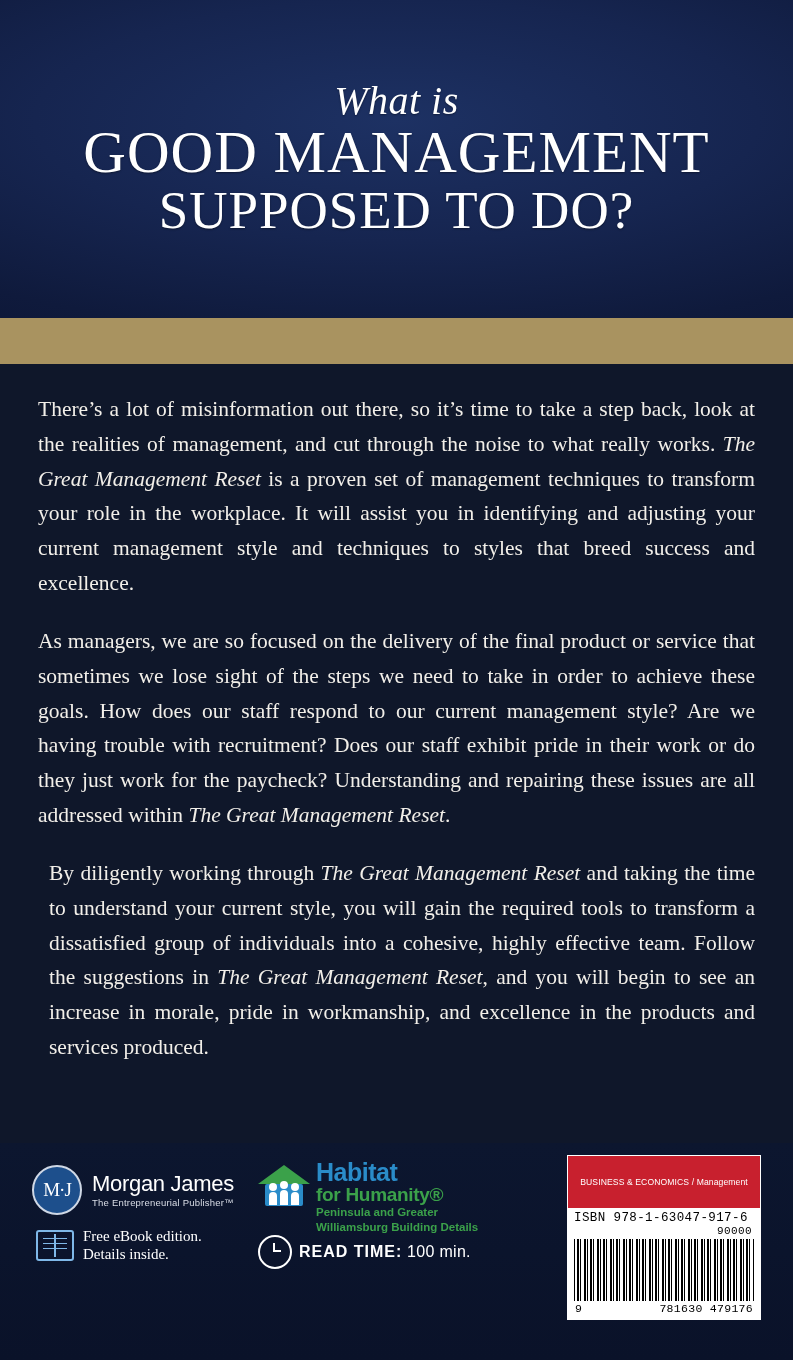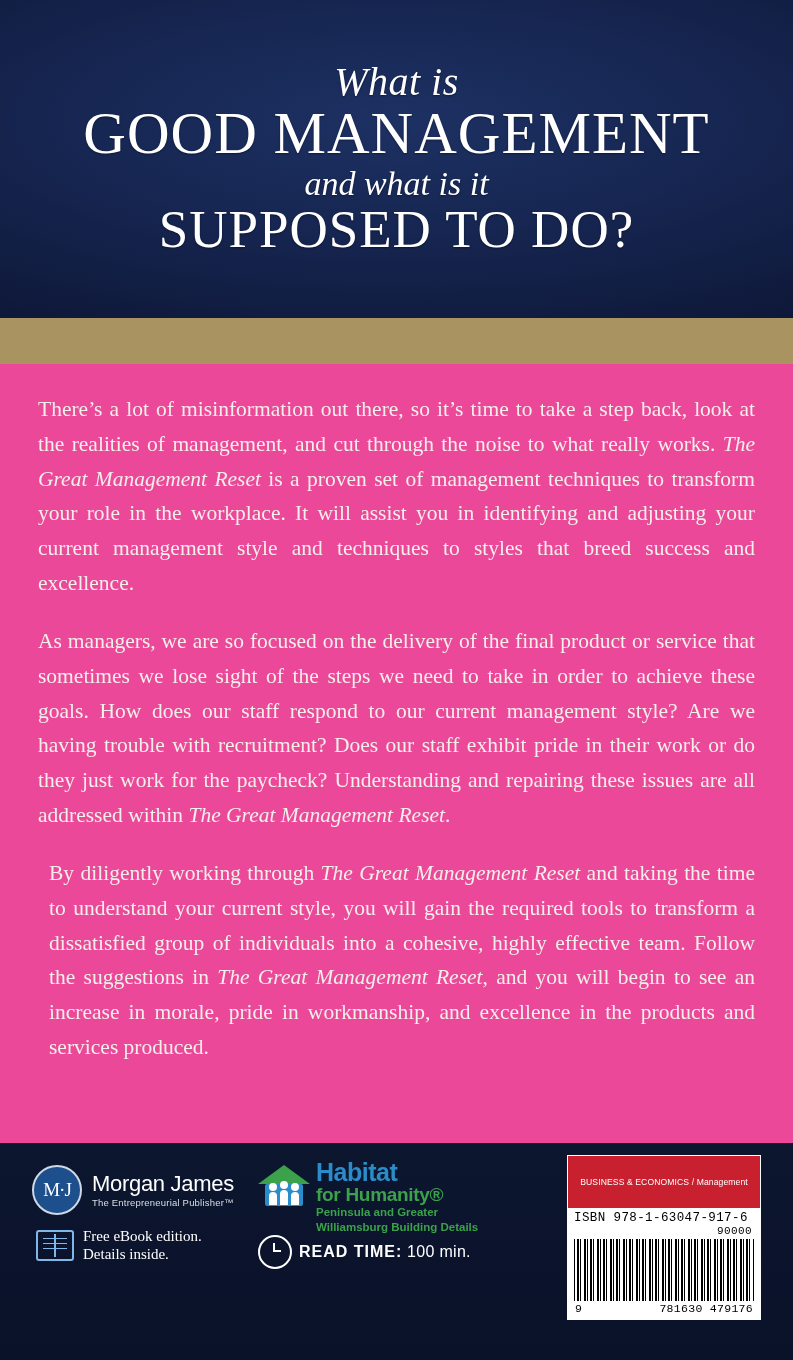--- a/index.html
+++ b/index.html
@@ -10,21 +10,21 @@
   body {
     width: 793px;
     height: 1360px;
     font-family: "Liberation Serif", serif;
     overflow: hidden;
   }
   .cover {
     position: relative;
     width: 793px;
     height: 1360px;
-    background: #ec4899;
+    background: #0f172a;
     overflow: hidden;
   }
 
   
   .top-panel {
     position: absolute;
     left: 0; top: 0;
     width: 793px;
     height: 318px;
     background:
@@ -101,20 +101,21 @@
     background: linear-gradient(180deg, #0c162f 0%, #0a1229 100%);
   }
 
   
   .mj-block {
     position: absolute;
     left: 32px;
     top: 22px;
     display: flex;
     align-items: center;
+    text-align: center;
   }
   .mj-circle {
     width: 46px; height: 46px;
     border-radius: 50%;
     background: #1d4f8c;
     border: 2px solid #cfd8e6;
     color: #ffffff;
     display: flex;
     align-items: center;
     justify-content: center;
@@ -350,21 +351,20 @@
 </style>
 </head>
 <body>
 
 <div class="cover">
 
   <div class="top-panel">
     <div class="headline">
       <div class="hl-small-italic">What is</div>
       <div class="hl-big">GOOD MANAGEMENT</div>
-      <div class="hl-small-italic2">and what is it</div>
       <div class="hl-big2">SUPPOSED TO DO?</div>
     </div>
   </div>
 
   <div class="gold-band"></div>
 
   <div class="body-copy">
     <p>
       <span>There’s a lot of misinformation out there, so it’s time to take a step back, look at the realities of management, and cut through the noise to what really works. </span><span class="ital">The Great Management Reset</span><span> is a proven set of management techniques to transform your role in the workplace. It will assist you in identifying and adjusting your current management style and techniques to styles that breed success and excellence.</span>
     </p>

